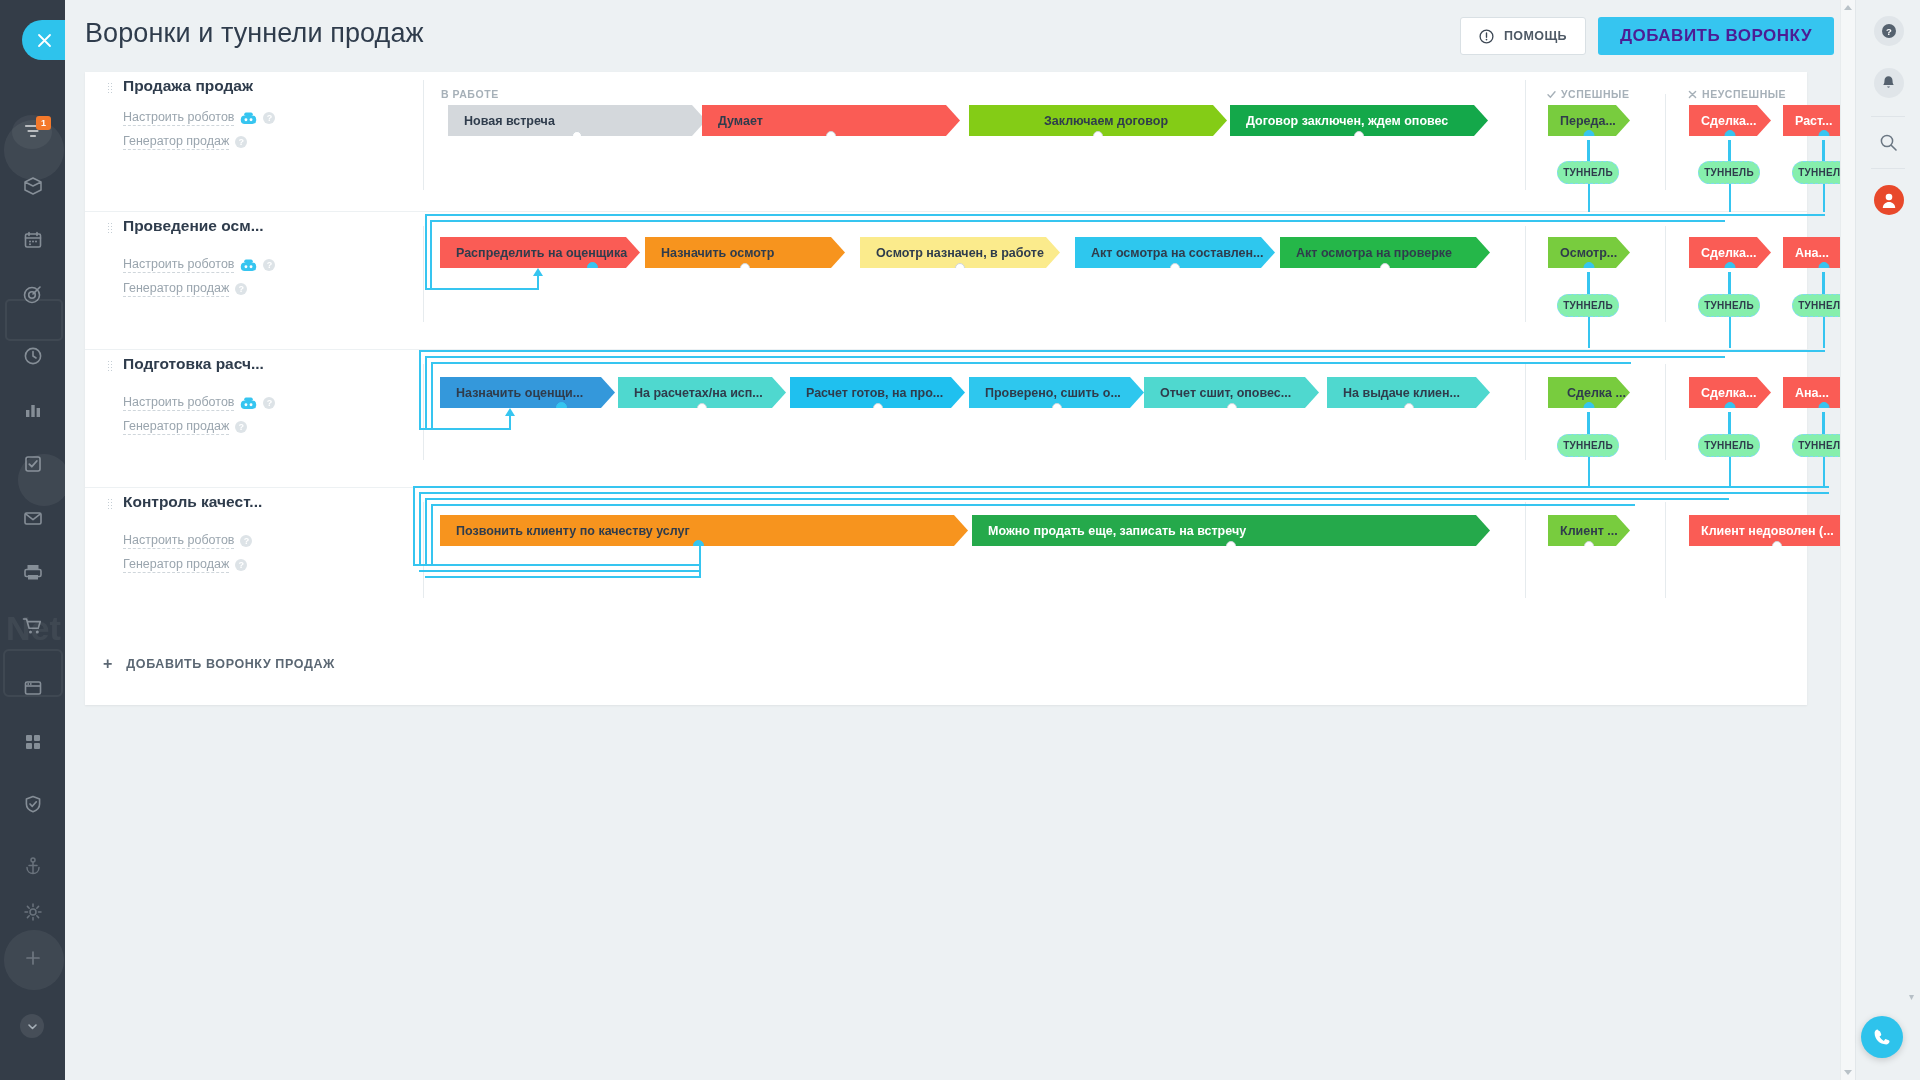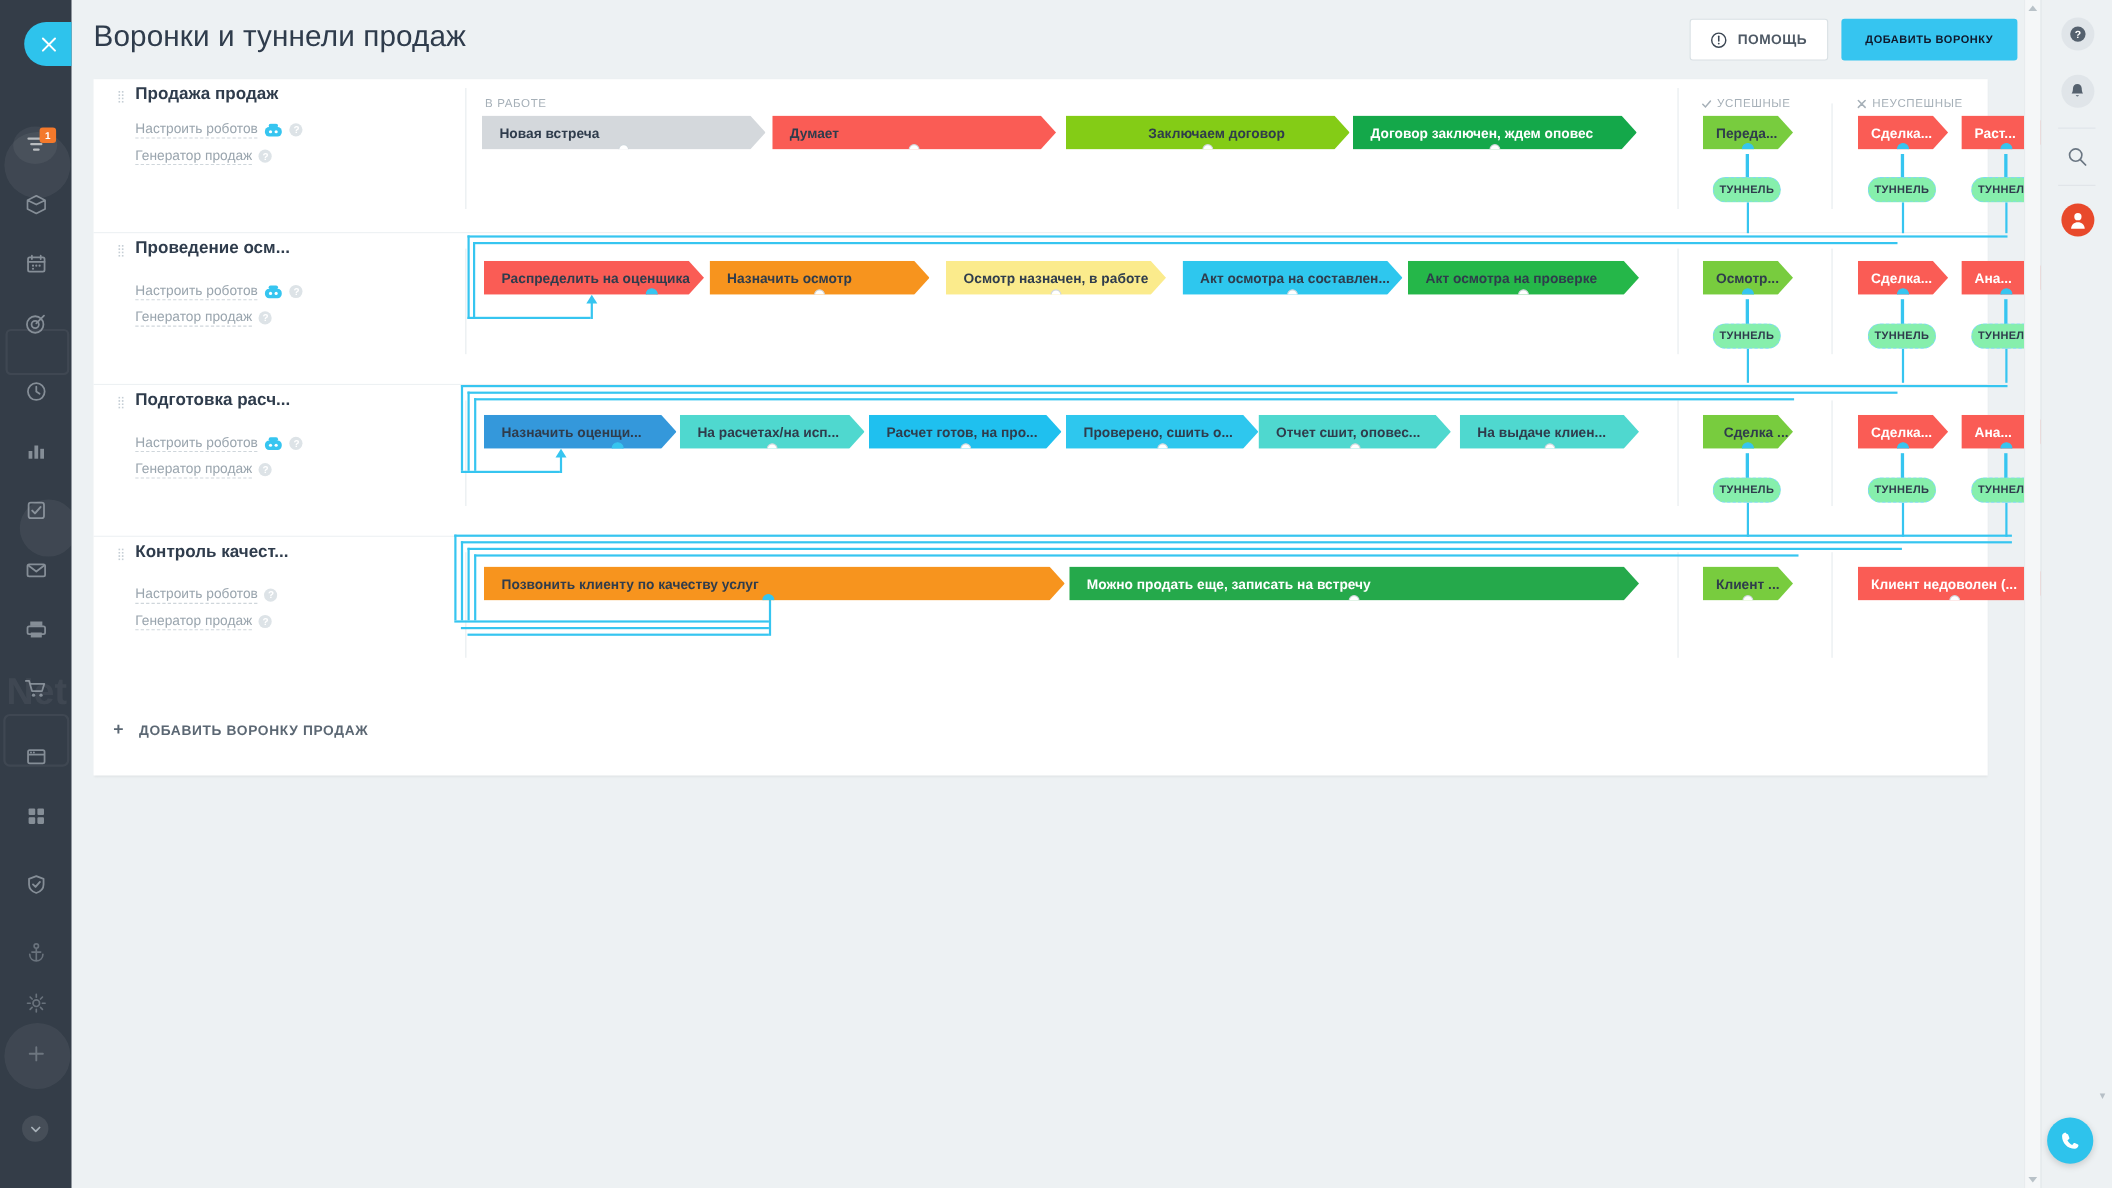--- a/index.html
+++ b/index.html
@@ -102,22 +102,22 @@
   }
   .header-actions { position: absolute; right: 6px; top: 17px; display: flex; gap: 12px; }
   .btn-help {
     height: 38px; padding: 0 18px; background: #fff; border: 1px solid #d9e0e4;
     border-radius: 3px; display: flex; align-items: center; gap: 10px;
     font-size: 12.5px; font-weight: 700; color: #4e5965; letter-spacing: .4px;
     cursor: pointer;
   }
   .btn-add {
     height: 38px; padding: 0 22px; background: #36c5f0; border: none; border-radius: 3px;
-    display: flex; align-items: center; color: #0f172a;
-    font-size: 10px; font-weight: 700; letter-spacing: .5px; cursor: pointer;
+    display: flex; align-items: center; color: #4c1d95;
+    font-size: 17px; font-weight: 700; letter-spacing: .5px; cursor: pointer;
   }
 
   
   .card {
     position: absolute; left: 85px; top: 72px; width: 1722px; height: 633px;
     background: #fff; box-shadow: 0 1px 2px rgba(0,0,0,.06);
   }
 
   .funnel-row { position: relative; width: 100%; border-bottom: 1px solid #edf1f3; }
   .funnel-row:last-of-type { border-bottom: none; }
@@ -143,21 +143,21 @@
     color: #fff; font-size: 9px; line-height: 12px; text-align: center; font-weight: 700;
   }
   .robot { width: 17px; height: 13px; }
 
   .row-divider {
     position: absolute; width: 1px; background: #e6ebee;
   }
 
   
   .group-cap {
-    position: absolute; font-size: 10.5px; font-weight: 400; letter-spacing: .55px;
+    position: absolute; font-size: 10.5px; font-weight: 700; letter-spacing: .55px;
     color: #a6b0b8; text-transform: uppercase; white-space: nowrap;
     display: flex; align-items: center; gap: 5px;
   }
 
   
   .stage {
     position: absolute; height: 31px; display: flex; align-items: center;
     clip-path: polygon(0 0, calc(100% - 14px) 0, 100% 50%, calc(100% - 14px) 100%, 0 100%);
     padding-left: 16px; font-size: 12.5px; font-weight: 600; color: #2f3c4c;
     white-space: nowrap; overflow: hidden; cursor: pointer;
@@ -400,21 +400,21 @@
           </svg>
         <span>УСПЕШНЫЕ</span>
       </span>
       <span class="group-cap" style="left:1603px; top:16px;">
         <svg width="9" height="9" viewBox="0 0 9 9">
             <path d="M1.4 1.4 L7.6 7.6 M7.6 1.4 L1.4 7.6" fill="none" stroke="#a6b0b8" stroke-width="1.4" stroke-linecap="round"></path>
           </svg>
         <span>НЕУСПЕШНЫЕ</span>
       </span>
 
-      <div class="stage" style="left:353px; top:33px; width:258px; background:#d4d8dc;">
+      <div class="stage" style="left:363px; top:33px; width:258px; background:#d4d8dc;">
         <span>Новая встреча</span>
           <span class="node"></span>
         </div>
       <div class="stage" style="left:617px; top:33px; width:258px; background:#fa5c55;">
         <span>Думает</span>
           <span class="node"></span>
         </div>
       <div class="stage" style="left:884px; top:33px; width:258px; background:#84cc16;justify-content:center;">
         <span>Заключаем договор</span>
           <span class="node"></span>

